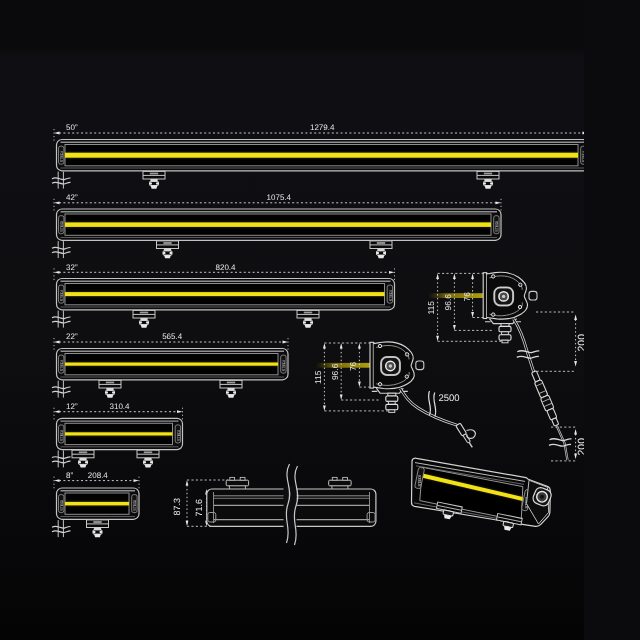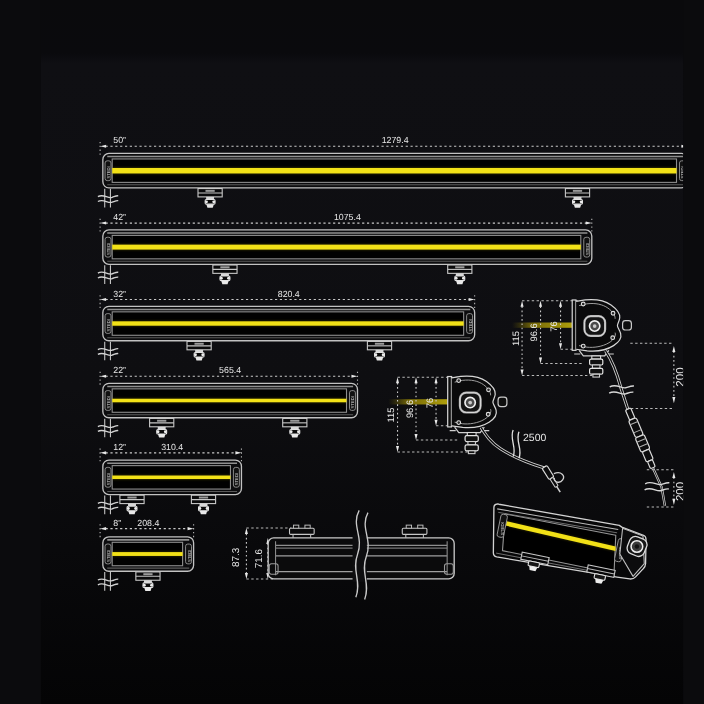--- a/index.html
+++ b/index.html
@@ -1,15 +1,15 @@
 <!DOCTYPE html>
 <html><head><meta charset="utf-8">
 <style>
 html,body{margin:0;padding:0;background:#0b0b0d;}
-#wrap{width:584px;height:640px;overflow:hidden;opacity:0.999;margin-left:37px;}
+#wrap{width:584px;height:640px;overflow:hidden;opacity:0.999;}
 text{font-family:"Liberation Sans",sans-serif;text-rendering:geometricPrecision;}
 *{-webkit-font-smoothing:antialiased;}
 </style></head>
 <body>
 <div id="wrap">
 <svg width="640" height="640" viewBox="0 0 640 640">
 <defs>
 <filter id="gl" x="-40%" y="-120%" width="180%" height="340%">
           <feGaussianBlur stdDeviation="0.8"></feGaussianBlur>
         </filter>

